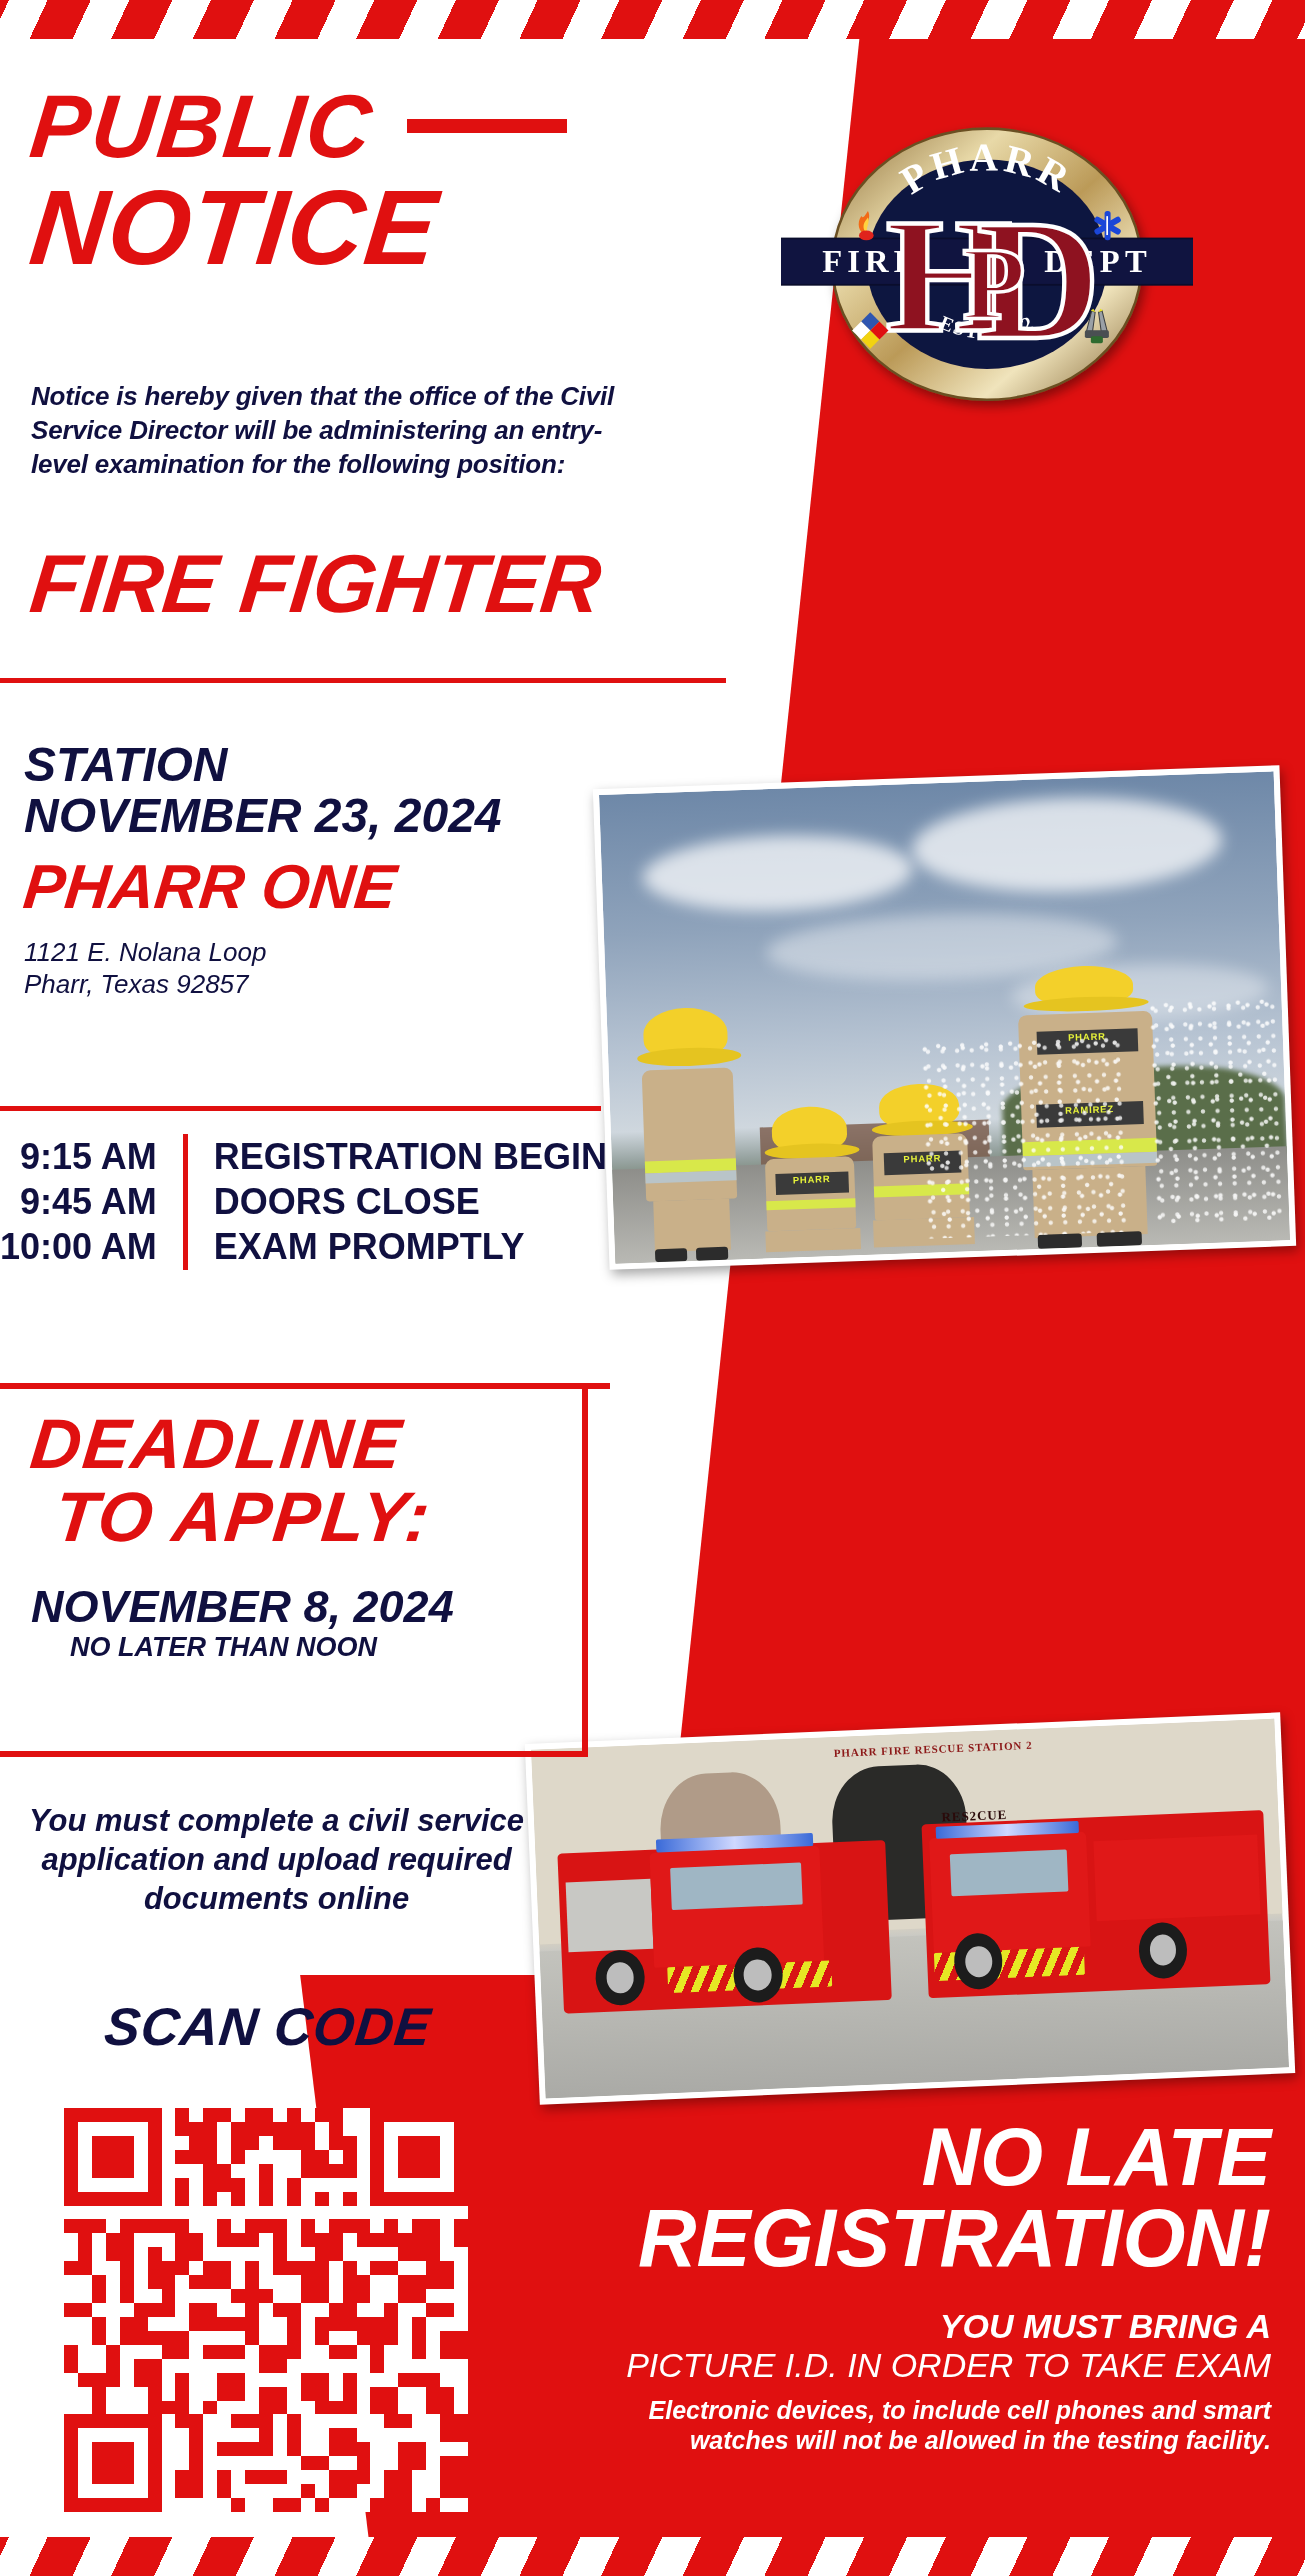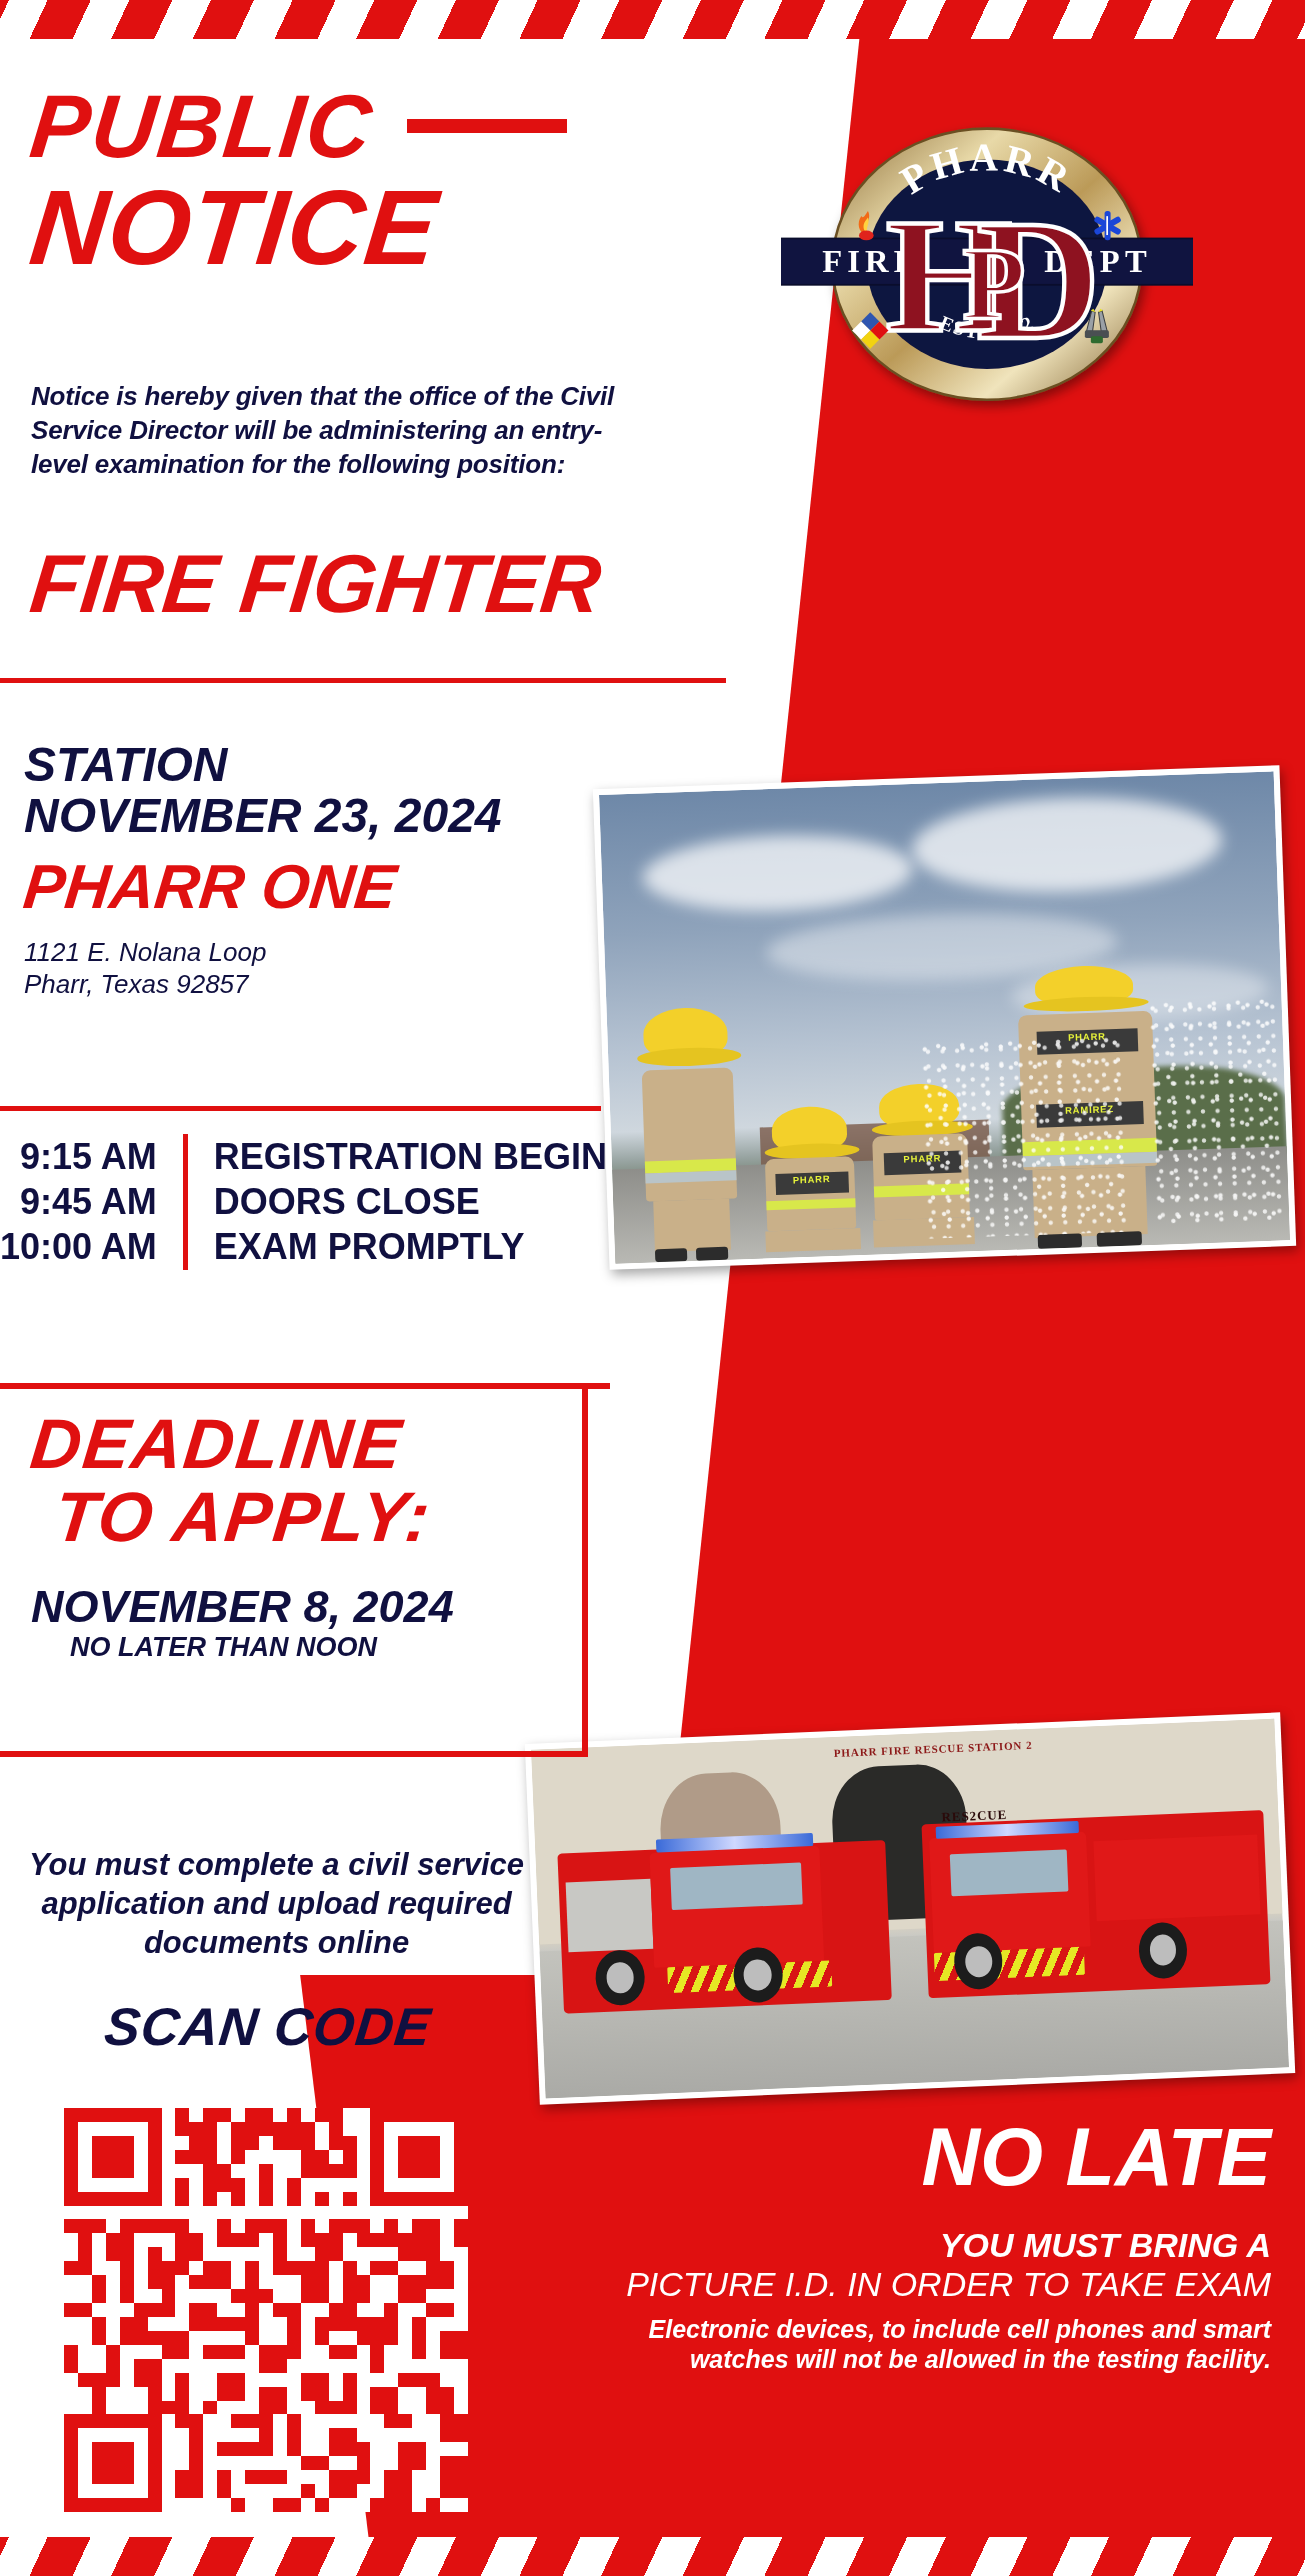--- a/index.html
+++ b/index.html
@@ -175,21 +175,21 @@
     color:#101040; line-height:1.08;
   }
   .dl-sub {
     margin-top:1.7px; margin-left:39px;
     font-size:27px; font-weight:bold; font-style:italic;
     color:#101040; line-height:1.1;
   }
 
   
   .apply {
-    position:absolute; top:1845px; left:19px; width:515px;
+    position:absolute; top:1801px; left:19px; width:515px;
     text-align:center;
     font-size:31px; font-weight:bold; font-style:italic;
     color:#101040; line-height:1.26;
   }
   .scan-code {
     position:absolute; top:1996px; left:19px; width:498px;
     text-align:center;
     font-size:53px; font-weight:bold; font-style:italic;
     color:#101040; letter-spacing:0.9px;
     transform:skewX(-6deg);
@@ -739,20 +739,21 @@
         <path d="M9 2 L12 0 L14 4 Z" fill="#e8e324"></path>
         <path d="M23 2 L20 0 L18 4 Z" fill="#e8e324"></path>
         <rect x="2" y="25" width="28" height="9" rx="2" fill="#4a4f52"></rect>
         <rect x="9" y="32" width="14" height="8" rx="2" fill="#2f6b2f"></rect>
       </g>
     </svg>
   </div>
 
   <div class="no-late">
     <div class="nl-1">NO LATE</div>
+    <div class="nl-2">REGISTRATION!</div>
     <div class="nl-bring">YOU MUST BRING A</div>
     <div class="nl-id">PICTURE I.D. IN ORDER TO TAKE EXAM</div>
     <div class="nl-fine">Electronic devices, to include cell phones and smart watches will not be allowed in the testing facility.</div>
   </div>
 
   <div class="hazard top"></div>
   <div class="hazard bottom"></div>
 
 </div>
 

